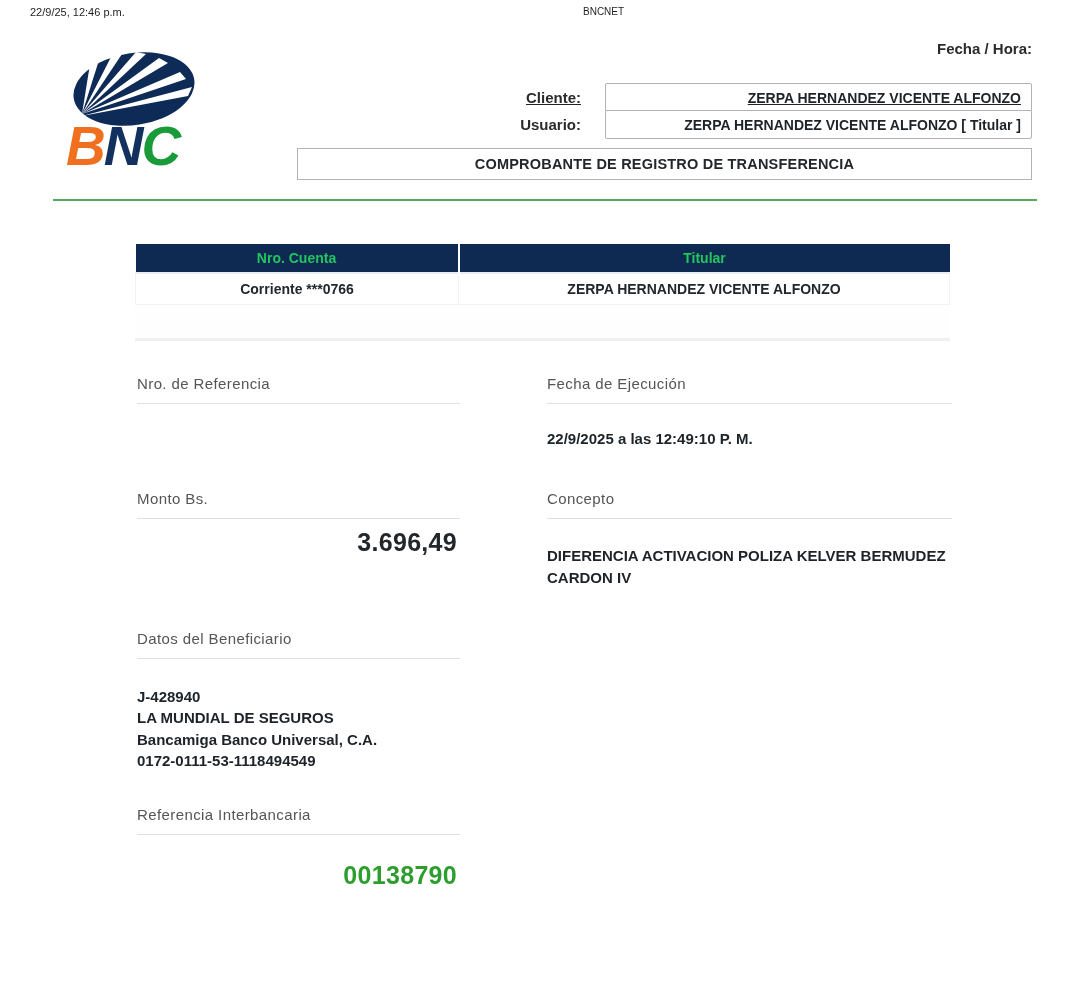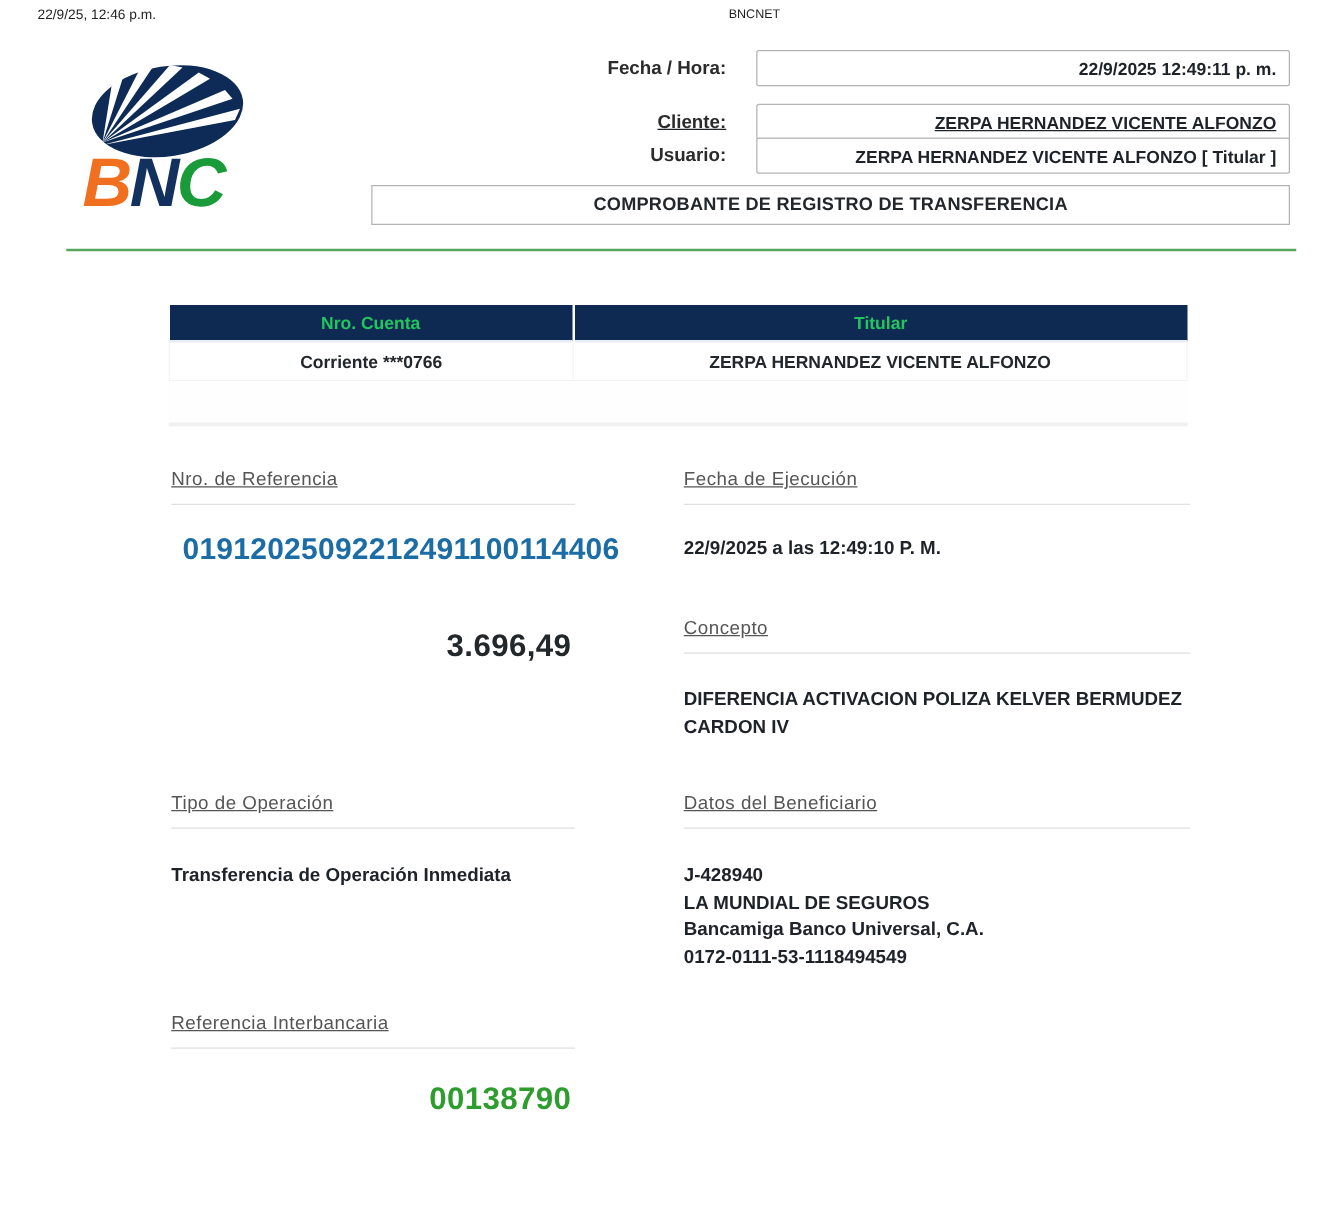--- a/index.html
+++ b/index.html
@@ -42,21 +42,21 @@
   table.acct-table td{
     background:#ffffff;font-size:14px;font-weight:bold;color:#22272b;
     height:30px;text-align:center;padding:0;
     border:1px solid #f3f3f3;border-top:2px solid #e9eef4;
   }
   .ghost-row{height:33px;border-bottom:3px solid #f0f0f0;background:#fefefe;}
 
   .sec-grid{display:grid;grid-template-columns:323px 405px;column-gap:87px;margin-left:2px;}
   .sec-label{
     font-size:15px;font-weight:400;color:#555555;letter-spacing:.4px;
-    padding-bottom:10px;border-bottom:1px solid #e0e0e0;line-height:18px;text-decoration:underline;
+    padding-bottom:10px;border-bottom:1px solid #e0e0e0;line-height:18px;
   }
   .sec-value{font-size:15px;font-weight:bold;color:#1d2328;line-height:21.5px;}
   .mt-row1{margin-top:34px;}
   .mt-row2{margin-top:40px;}
   .mt-row3{margin-top:41px;}
   .mt-row4{margin-top:34px;}
   .mt-val{margin-top:24px;}
   .ref-value{
     margin-top:22px;font-size:24px;font-weight:bold;color:#1c6da6;
     padding-left:9px;white-space:nowrap;letter-spacing:.2px;
@@ -86,21 +86,20 @@
     <polygon points="22,62 120,20 126,27" fill="#ffffff"></polygon>
     <polygon points="22,64 128,44 132,35" fill="#ffffff"></polygon>
     <text x="6" y="113" font-family="Liberation Sans, DejaVu Sans, sans-serif" font-size="55" font-weight="bold" font-style="italic" letter-spacing="-2">
       <tspan fill="#f0701f">B</tspan><tspan fill="#12315e">N</tspan><tspan fill="#189b38">C</tspan>
     </text>
   </svg>
 </div>
 
 <div class="hdr-field" style="top:40px;">
   <div class="hdr-label">Fecha / Hora:</div>
-  <div class="hdr-box">22/9/2025 12:49:11 p. m.</div>
 </div>
 <div class="hdr-field" style="top:83px;text-decoration:underline;">
   <div class="hdr-label">Cliente:</div>
   <div class="hdr-box">ZERPA HERNANDEZ VICENTE ALFONZO</div>
 </div>
 <div class="hdr-field" style="top:110px;">
   <div class="hdr-label">Usuario:</div>
   <div class="hdr-box">ZERPA HERNANDEZ VICENTE ALFONZO [ Titular ]</div>
 </div>
 
@@ -125,43 +124,39 @@
         <td>Corriente ***0766</td>
         <td>ZERPA HERNANDEZ VICENTE ALFONZO</td>
       </tr>
     </tbody>
   </table>
   <div class="ghost-row"></div>
 
   <div class="sec-grid mt-row1">
     <div>
       <div class="sec-label">Nro. de Referencia</div>
-      <div class="ref-value">01912025092212491100114406</div>
     </div>
     <div>
       <div class="sec-label">Fecha de Ejecución</div>
       <div class="sec-value mt-val">22/9/2025 a las 12:49:10 P. M.</div>
     </div>
   </div>
 
   <div class="sec-grid mt-row2">
     <div>
+      <div class="sec-label">Monto Bs.</div>
       <div class="amount-value">3.696,49</div>
     </div>
     <div>
       <div class="sec-label">Concepto</div>
       <div class="sec-value" style="margin-top:26px;line-height:22px;">DIFERENCIA ACTIVACION POLIZA KELVER BERMUDEZ CARDON IV</div>
     </div>
   </div>
 
   <div class="sec-grid mt-row3">
-    <div>
-      <div class="sec-label">Tipo de Operación</div>
-      <div class="sec-value" style="margin-top:27px;">Transferencia de Operación Inmediata</div>
-    </div>
     <div>
       <div class="sec-label">Datos del Beneficiario</div>
       <div style="margin-top:27px;">
         <div class="sec-value">J-428940</div>
         <div class="sec-value">LA MUNDIAL DE SEGUROS</div>
         <div class="sec-value">Bancamiga Banco Universal, C.A.</div>
         <div class="sec-value">0172-0111-53-1118494549</div>
       </div>
     </div>
   </div>

